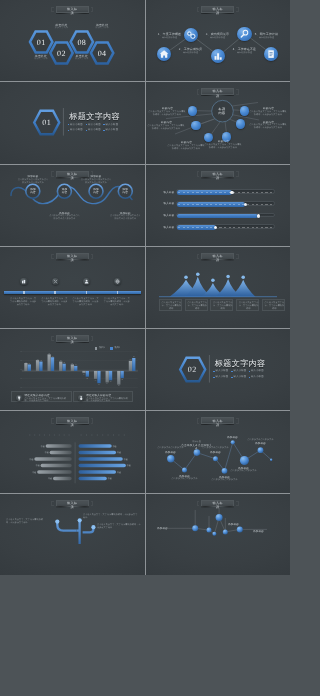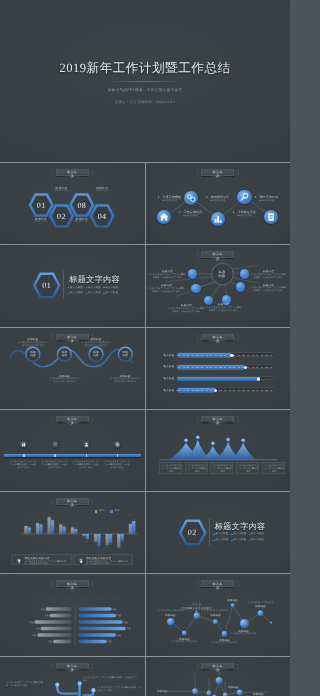--- a/index.html
+++ b/index.html
@@ -94,27 +94,20 @@
      box-shadow:0 1px 1.5px rgba(0,0,0,.45);}
   .card{position:absolute;border:.35px solid #4b5256;background:rgba(255,255,255,.016);
      box-sizing:border-box;}
   svg{display:block;overflow:visible;}
 </style>
 </head>
 <body>
 
 <div class="deck">
 
-  <div class="slide hero">
-    <div class="bgwash"></div>
-    <div class="hero-title">2019新年工作计划暨工作总结</div>
-    <div class="hero-rule"></div>
-    <div class="hero-sub">新颖大气的PPT模板，工作汇报心路不迷茫</div>
-    <div class="hero-by">汇报人：某某    汇报时间：2019/12/12</div>
-  </div>
 
   <div class="grid">
 
   <div class="slide cell">
     <div class="bgwash"></div>
     <div class="banner">
       <div class="tail l"></div>
       <div class="tail r"></div>
       <div class="bar"></div>
       <div class="shadow"></div>

